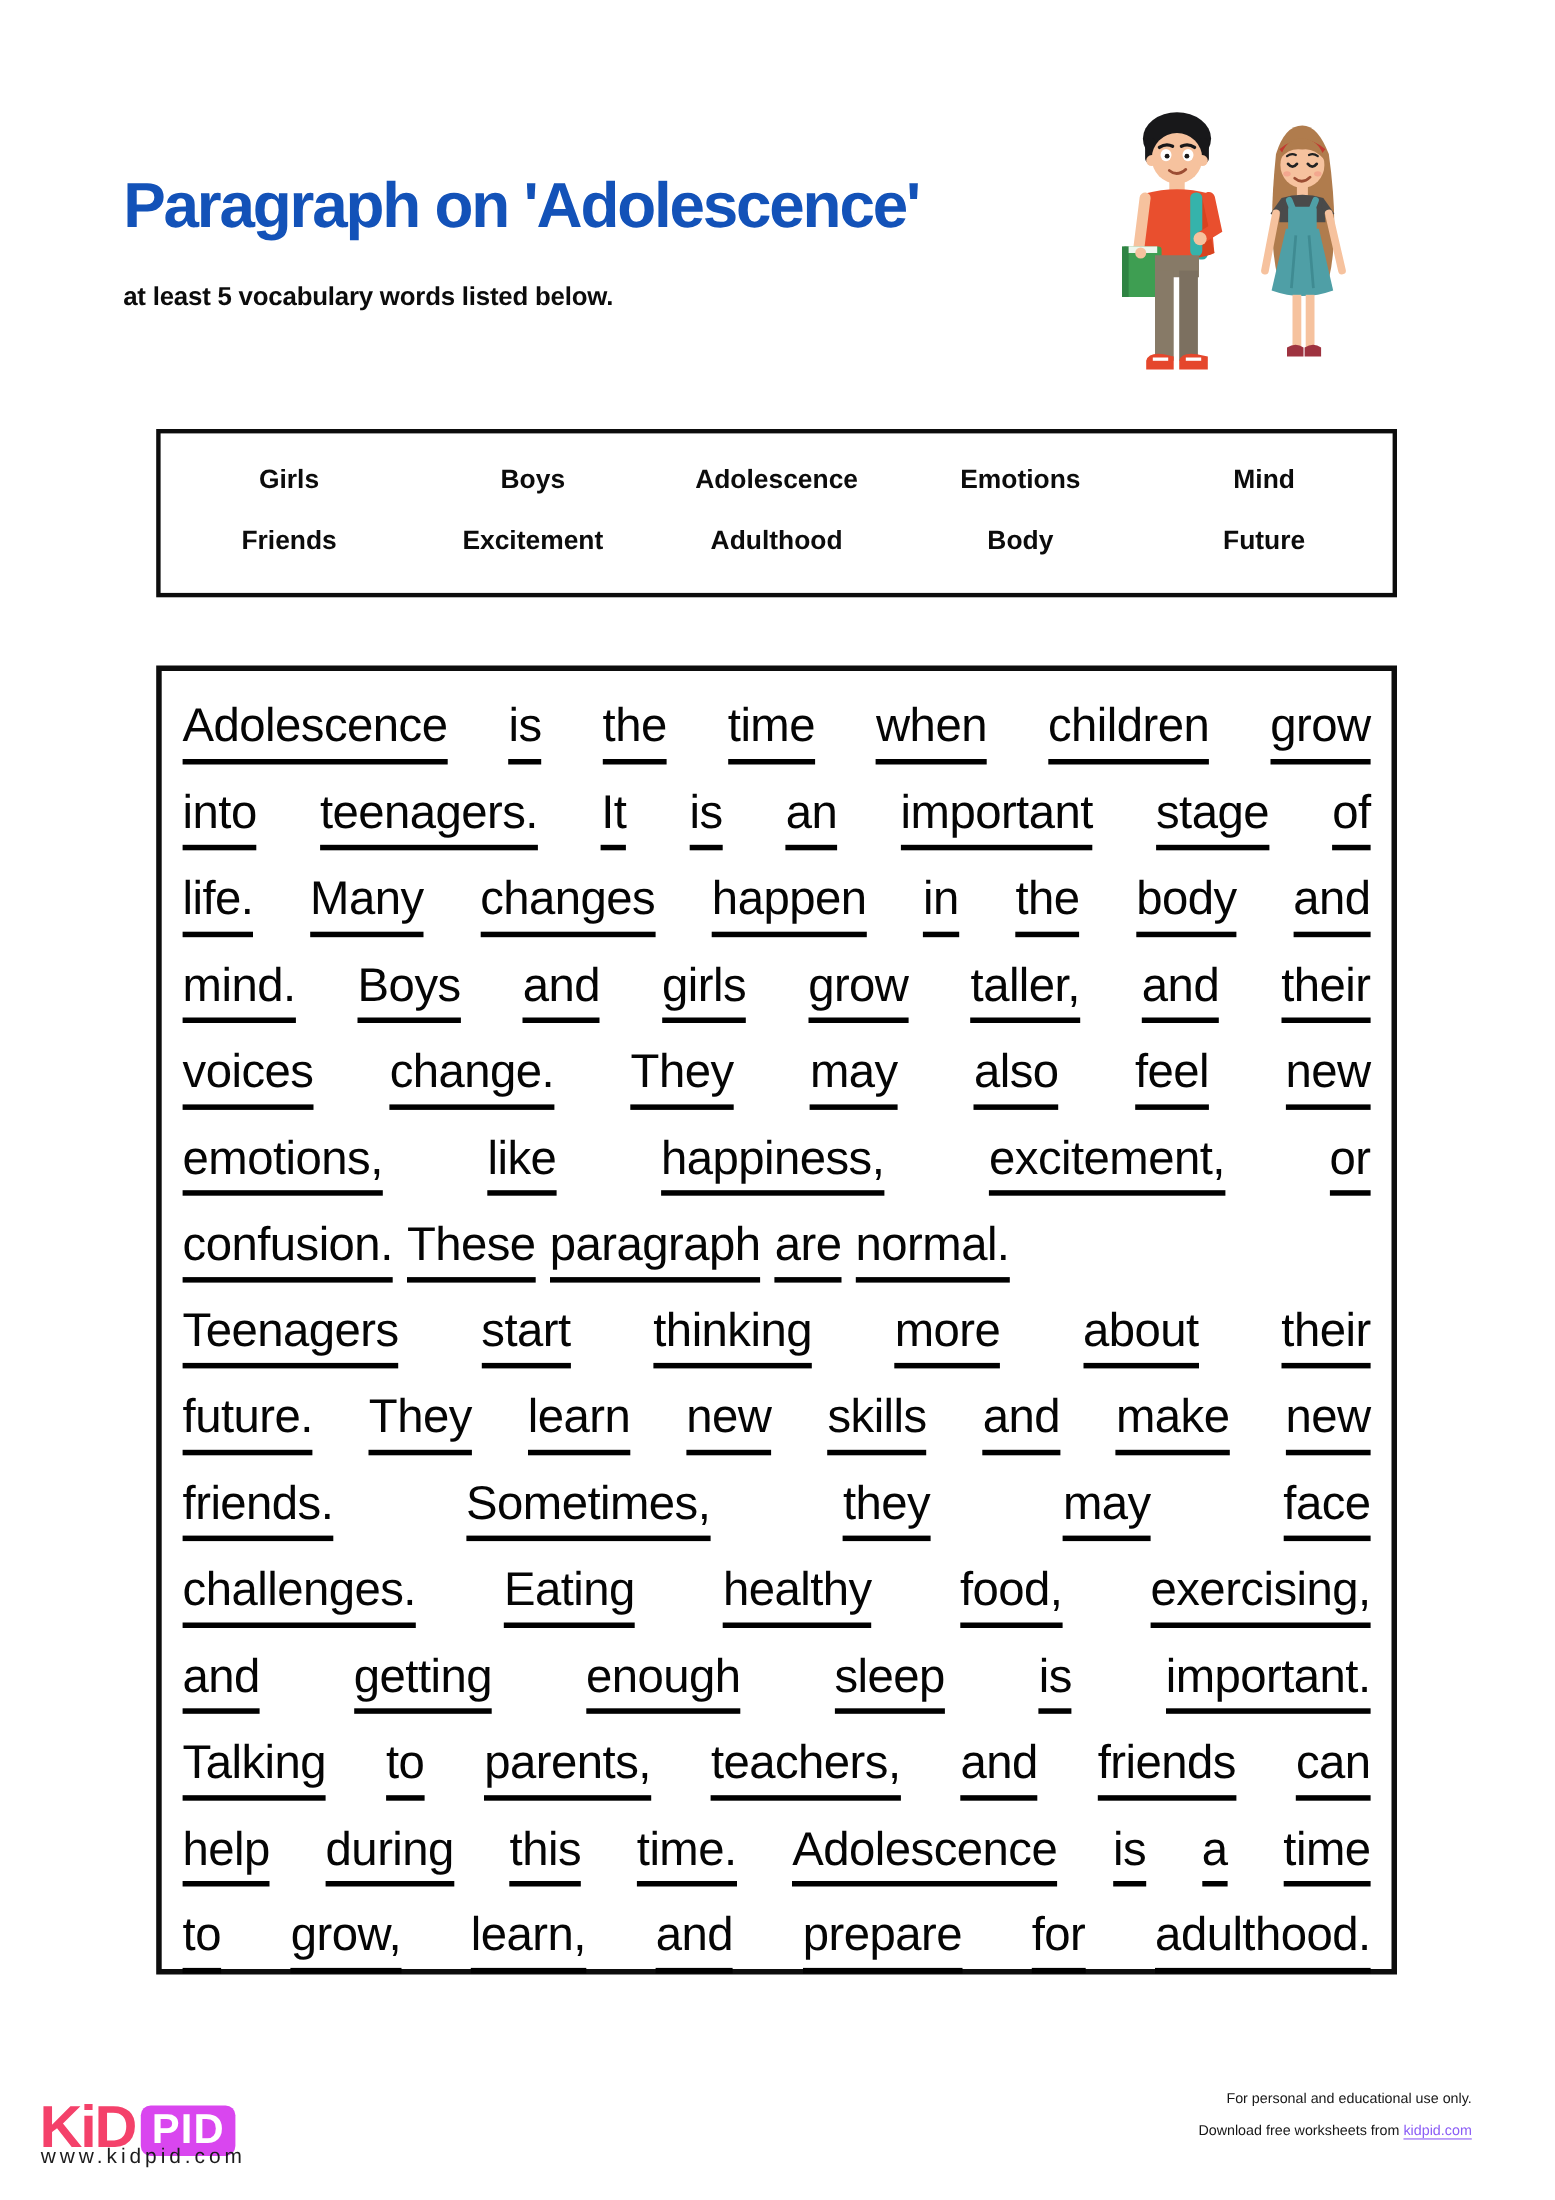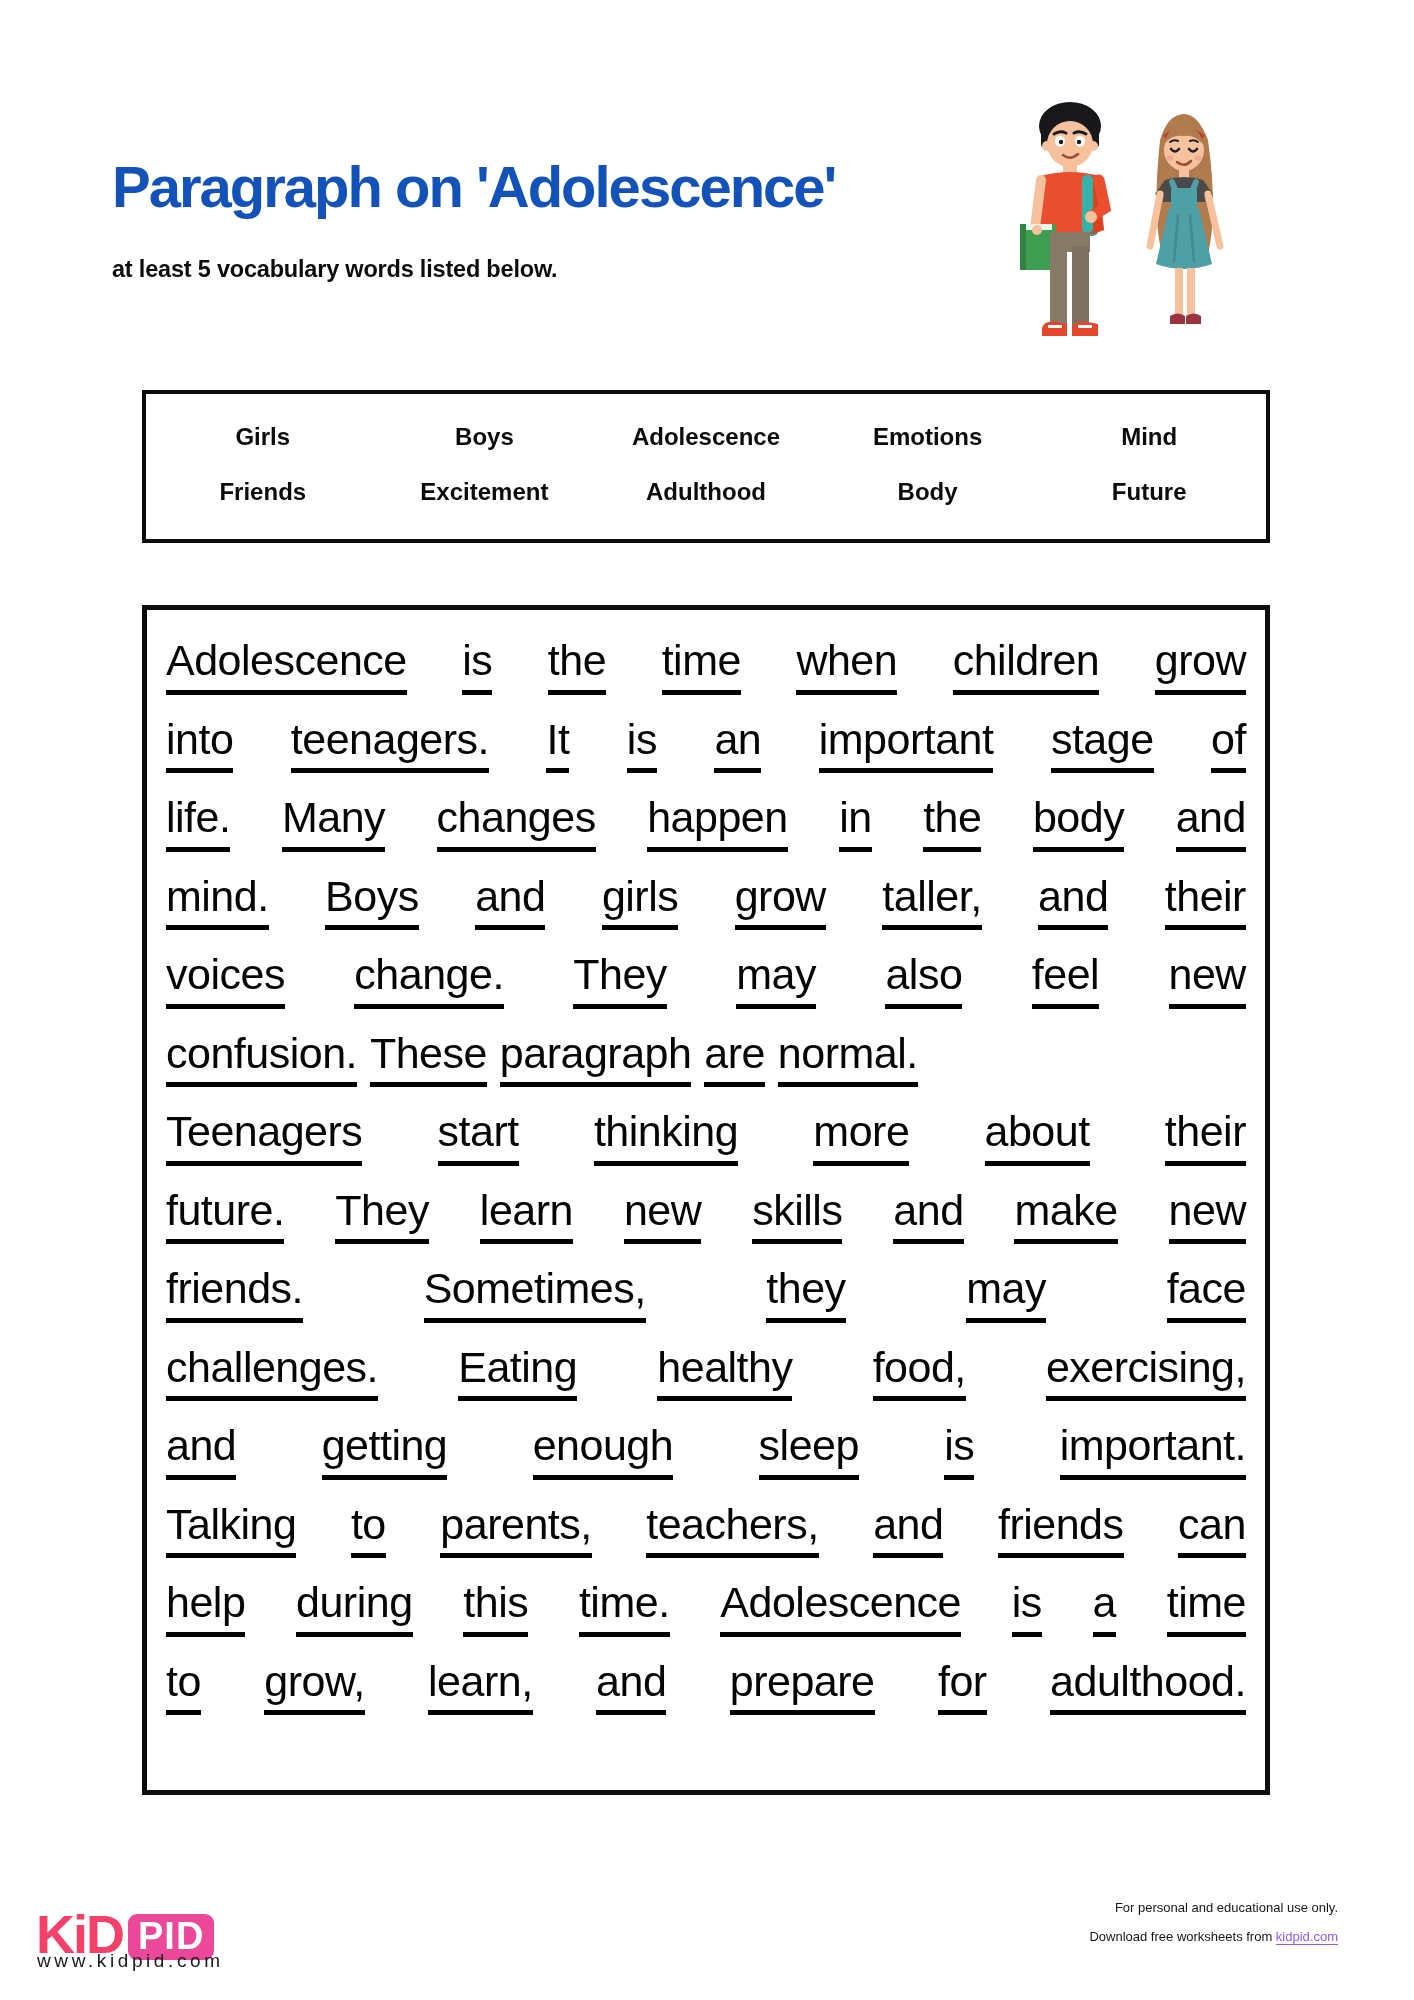--- a/index.html
+++ b/index.html
@@ -49,21 +49,21 @@
   .line.justify { justify-content:space-between; }
   .line:not(.justify) { gap:0.30em; }
   .word { border-bottom:5px solid #000; padding-bottom:5px; line-height:1.1; }
 
   
   .logo { position:absolute; left:36px; top:1888px; display:flex; align-items:center;margin-top:19px; }
   .logo-kid {
     font-size:54px; font-weight:800; color:#F4416A; letter-spacing:-2px; line-height:1;
   }
   .logo-pid {
-    margin-left:5px; background:#ec4899; color:#ffffff;
+    margin-left:5px; background:#d946ef; color:#ffffff;
     font-size:38px; font-weight:800; letter-spacing:1px;
     border-radius:9px; padding:3px 10px 5px 10px; line-height:1;
     transform:translateY(3px);
   }
   .site {
     position:absolute; left:37px; top:1950px;
     font-size:19px; letter-spacing:3.6px; color:#1b1b1b; font-weight:400;
   }
   .note {
     position:absolute; right:76px; top:1893px; text-align:right;
@@ -228,20 +228,27 @@
       </div>
       <div class="line justify">
         <span class="word">voices</span>
         <span class="word">change.</span>
         <span class="word">They</span>
         <span class="word">may</span>
         <span class="word">also</span>
         <span class="word">feel</span>
         <span class="word">new</span>
       </div>
+      <div class="line justify">
+        <span class="word">emotions,</span>
+        <span class="word">like</span>
+        <span class="word">happiness,</span>
+        <span class="word">excitement,</span>
+        <span class="word">or</span>
+      </div>
       <div class="line">
         <span class="word">confusion.</span>
         <span class="word">These</span>
         <span class="word">paragraph</span>
         <span class="word">are</span>
         <span class="word">normal.</span>
       </div>
       <div class="line justify">
         <span class="word">Teenagers</span>
         <span class="word">start</span>

